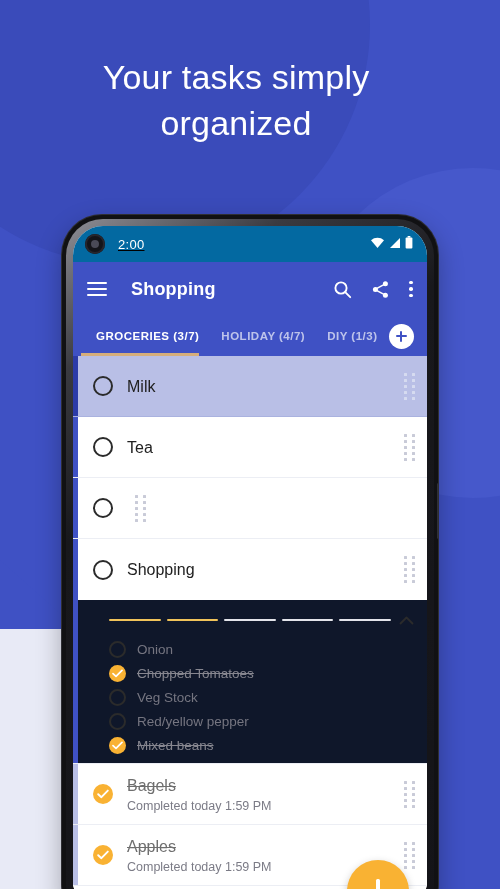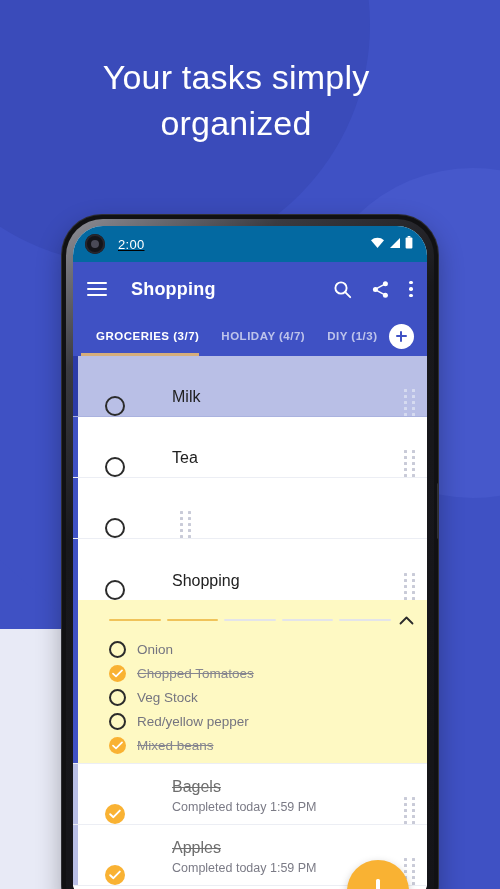--- a/index.html
+++ b/index.html
@@ -165,26 +165,25 @@
   
   .list {
     background: #fff;
     height: 544px;
     overflow: hidden;
     position: relative;
   }
   .row {
     position: relative;
     display: flex;
-    align-items: flex-end;
+    align-items: center;
     background: #ffffff;
     border-bottom: 1px solid #eceef4;
-    padding: 0 12px 0 12px;
+    padding: 0 12px 0 0;
     min-height: 61px;
-    gap: 33px;
   }
   .row.selected { background: #b9bfe6; border-bottom-color: #aab2df; }
   .row .edge {
     position: absolute; left: 0; top: 0; bottom: 0;
     width: 5px; background: #3f51c4;
   }
   .row.selected .edge { background: #2c3ba8; }
   .row.done .edge { background: #b9bfe6; }
   .row-check {
     flex: 0 0 auto;
@@ -219,21 +218,21 @@
   .badge-urgent {
     display: inline-block;
     background: #ef4136; color: #fff;
     font-size: 12px; font-weight: bold;
     padding: 3px 11px; border-radius: 11px;
     margin-top: 5px; letter-spacing: 0.2px;
   }
   
   .subblock {
     position: relative;
-    background: #fef9c3;
+    background: #0f172a;
     border-bottom: 1px solid #eceef4;
     padding: 8px 12px 6px 0;
   }
   .subblock .edge {
     position: absolute; left: 0; top: 0; bottom: 0;
     width: 5px; background: #3f51c4;
   }
   .progress-row { display: flex; align-items: center; padding: 3px 0 8px 36px; }
   .segs { display: flex; gap: 6px; flex: 1 1 auto; }
   .seg { height: 2.5px; flex: 1 1 0; border-radius: 2px; background: #e3e4ea; }

